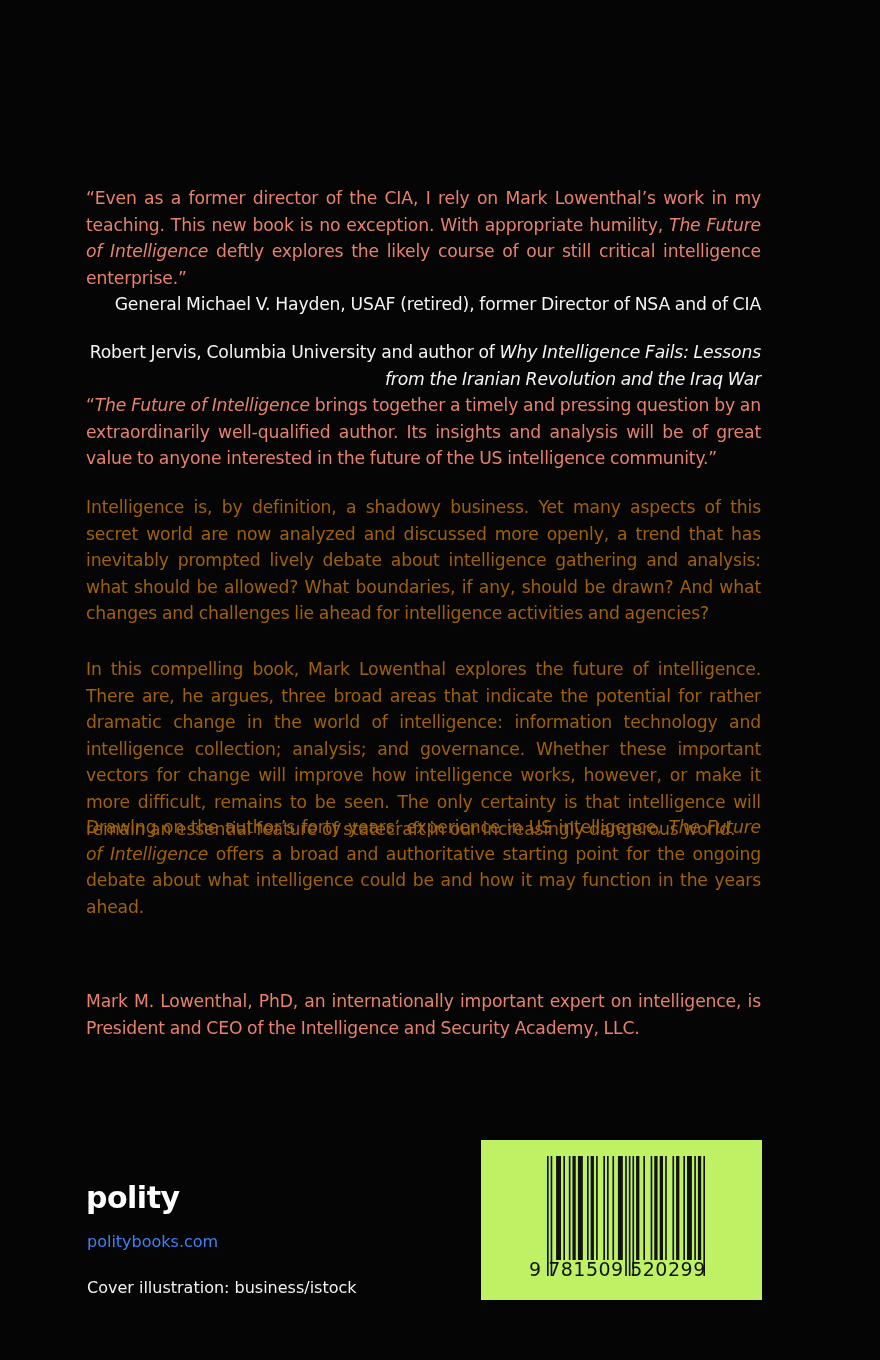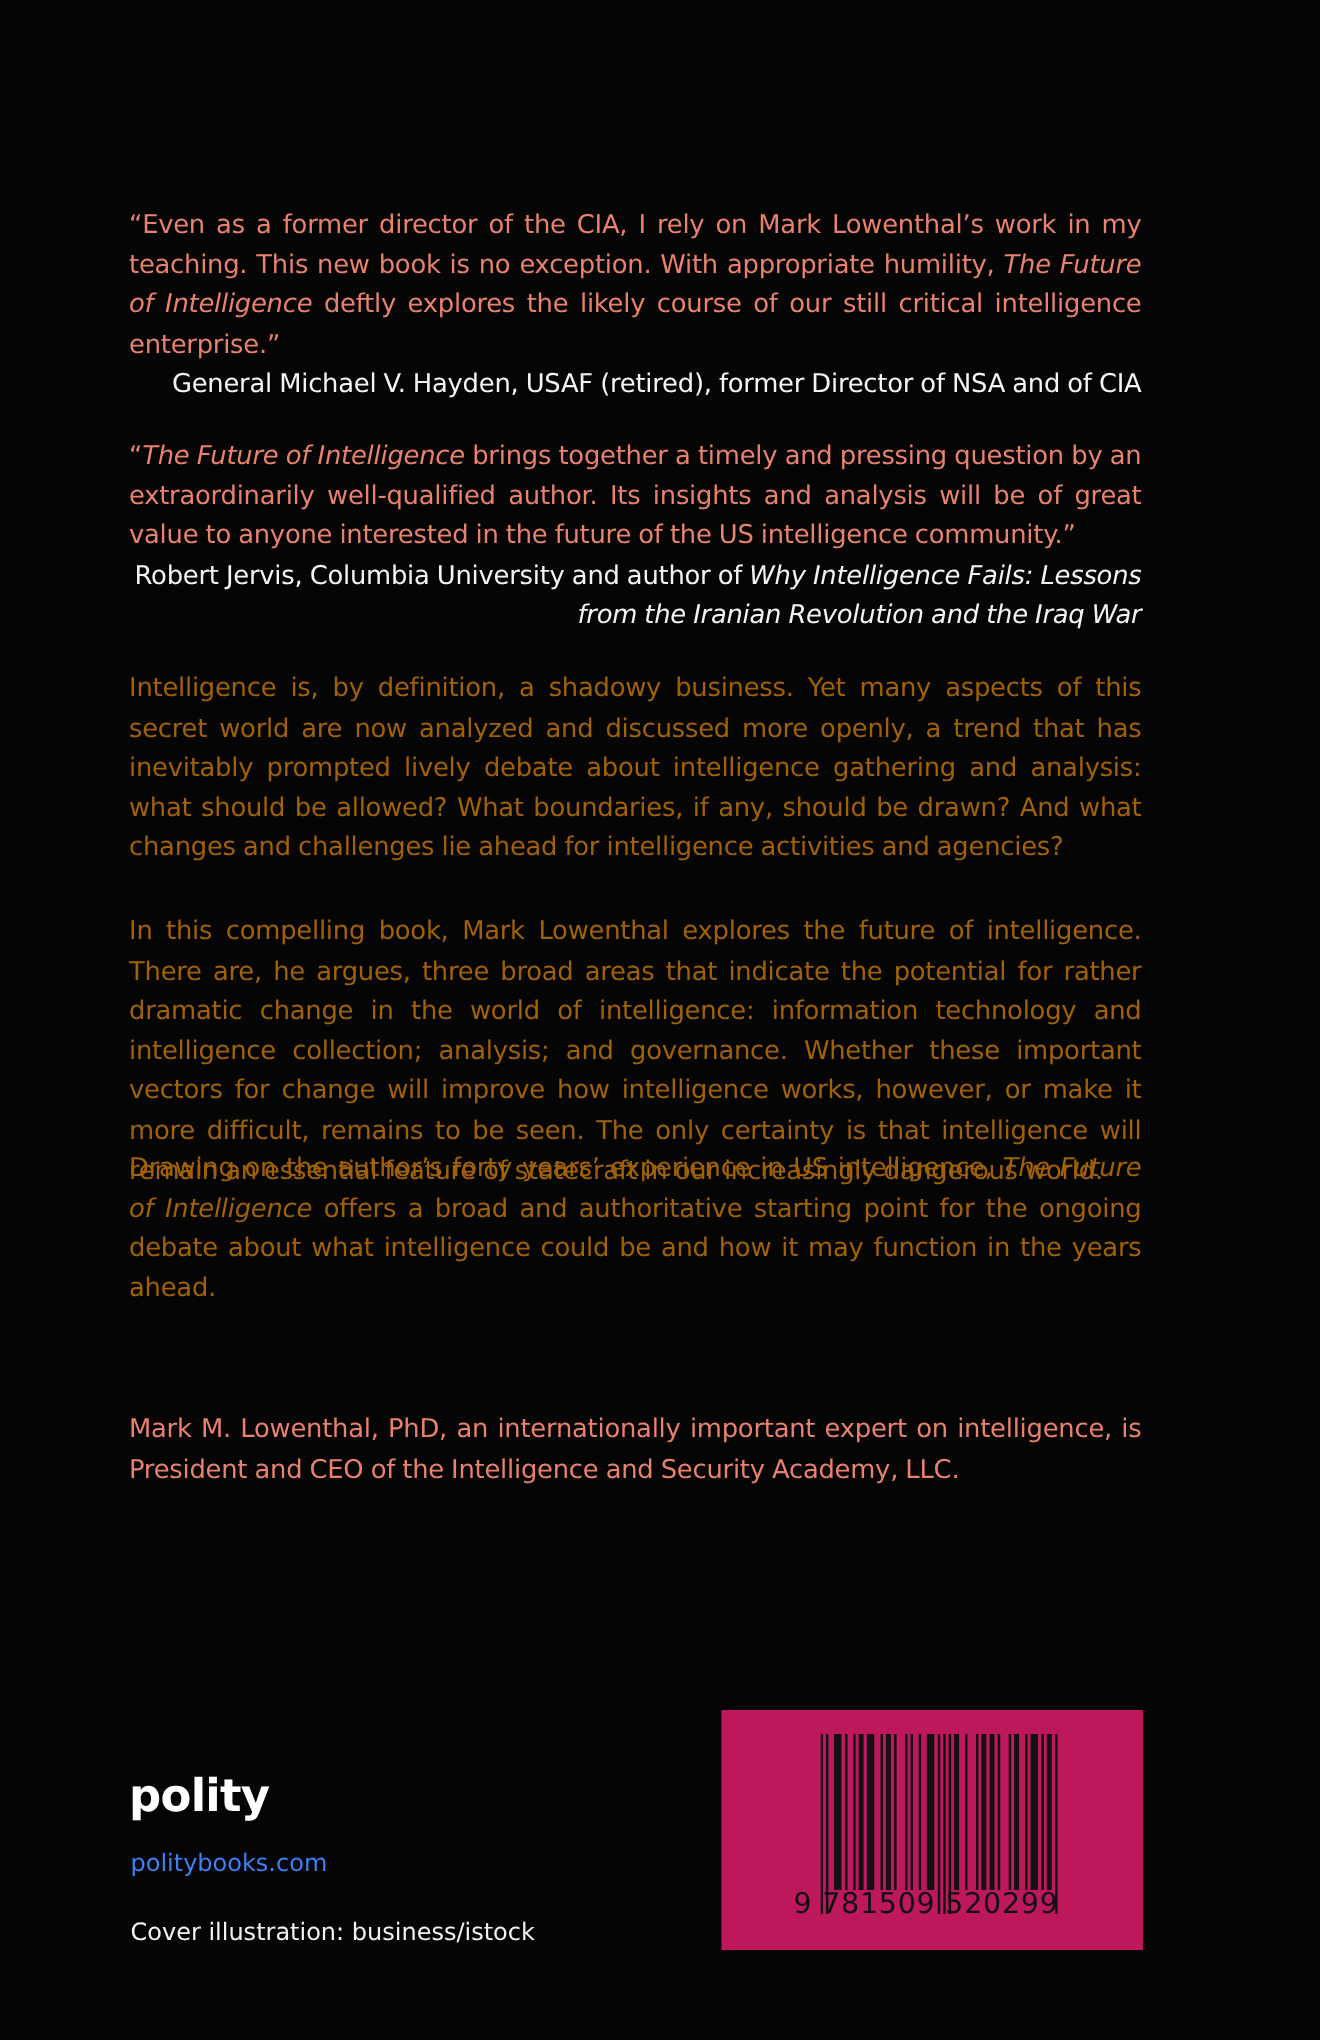--- a/index.html
+++ b/index.html
@@ -1,53 +1,53 @@
 <!DOCTYPE html>
 <html><head>
   <meta charset="utf-8">
   <style>
     html, body { margin:0; padding:0; }
     body {
       width:880px; height:1360px; background:#050505; position:relative; overflow:hidden;
       font-family: "DejaVu Sans", sans-serif; color:#f2f2f2;
     }
-    .block { position:absolute; left:86px; width:675px; }
+    .block { position:absolute; left:86px; width:675px;margin-top:48px; }
     .p {
       font-size:17.2px; line-height:26.6px; text-align:justify; margin:0;
       letter-spacing:-0.15px; word-spacing:-0.5px;
     }
     .quote { color:#e8826e; }
     .attr { color:#f4f4f4; text-align:right; }
     .last { text-align-last:left; }
     .white { color:#a16207; }
     em { font-style:oblique; }
     #q1 { top:137px; }
     #q2 { top:291px; }
     #p1 { top:446px; }
     #p2 { top:608px; }
     #p3 { top:766px; }
     #bio { top:940px; }
     #logo { position:absolute; left:86px; top:1180px; font-size:30px; font-weight:bold; color:#fff; letter-spacing:-0.5px; font-family:"DejaVu Sans", sans-serif;text-align:center; }
     #site { position:absolute; left:87px; top:1232px; font-size:16px; color:#3b82f6; }
     #credit { position:absolute; left:87px; top:1278px; font-size:16px; color:#f2f2f2; }
-    #barcode-box { position:absolute; left:481px; top:1140px; width:281px; height:160px; background:#be185d; }
+    #barcode-box { position:absolute; left:481px; top:1140px; width:281px; height:160px; background:#bef264; }
     #bars { position:absolute; left:66px; top:16px; width:160px; height:120px; }
     #isbn { position:absolute; left:48px; top:118px; font-family:"DejaVu Sans", sans-serif; font-size:19px; color:#111; letter-spacing:0.5px; background:transparent; }
   </style>
 </head>
 <body>
 
 <div id="q1" class="block">
   <p class="p quote last"><span>“Even as a former director of the CIA, I rely on Mark Lowenthal’s work in my teaching. This new book is no exception. With appropriate humility, </span><em>The Future of Intelligence</em><span> deftly explores the likely course of our still critical intelligence enterprise.”</span></p>
   <p class="p attr"><span>General Michael V. Hayden, USAF (retired), former Director of NSA and of CIA</span></p>
 </div>
 
 <div id="q2" class="block">
+  <p class="p attr"><span>Robert Jervis, Columbia University and author of </span><em>Why Intelligence Fails: Lessons from the Iranian Revolution and the Iraq War</em></p>
   <p class="p quote last"><span>“</span><em>The Future of Intelligence</em><span> brings together a timely and pressing question by an extraordinarily well-qualified author. Its insights and analysis will be of great value to anyone interested in the future of the US intelligence community.”</span></p>
-  <p class="p attr"><span>Robert Jervis, Columbia University and author of </span><em>Why Intelligence Fails: Lessons from the Iranian Revolution and the Iraq War</em></p>
 </div>
 
 <div id="p1" class="block">
   <p class="p white last"><span>Intelligence is, by definition, a shadowy business. Yet many aspects of this secret world are now analyzed and discussed more openly, a trend that has inevitably prompted lively debate about intelligence gathering and analysis: what should be allowed? What boundaries, if any, should be drawn? And what changes and challenges lie ahead for intelligence activities and agencies?</span></p>
 </div>
 
 <div id="p2" class="block">
   <p class="p white last"><span>In this compelling book, Mark Lowenthal explores the future of intelligence. There are, he argues, three broad areas that indicate the potential for rather dramatic change in the world of intelligence: information technology and intelligence collection; analysis; and governance. Whether these important vectors for change will improve how intelligence works, however, or make it more difficult, remains to be seen. The only certainty is that intelligence will remain an essential feature of statecraft in our increasingly dangerous world.</span></p>
 </div>
 

